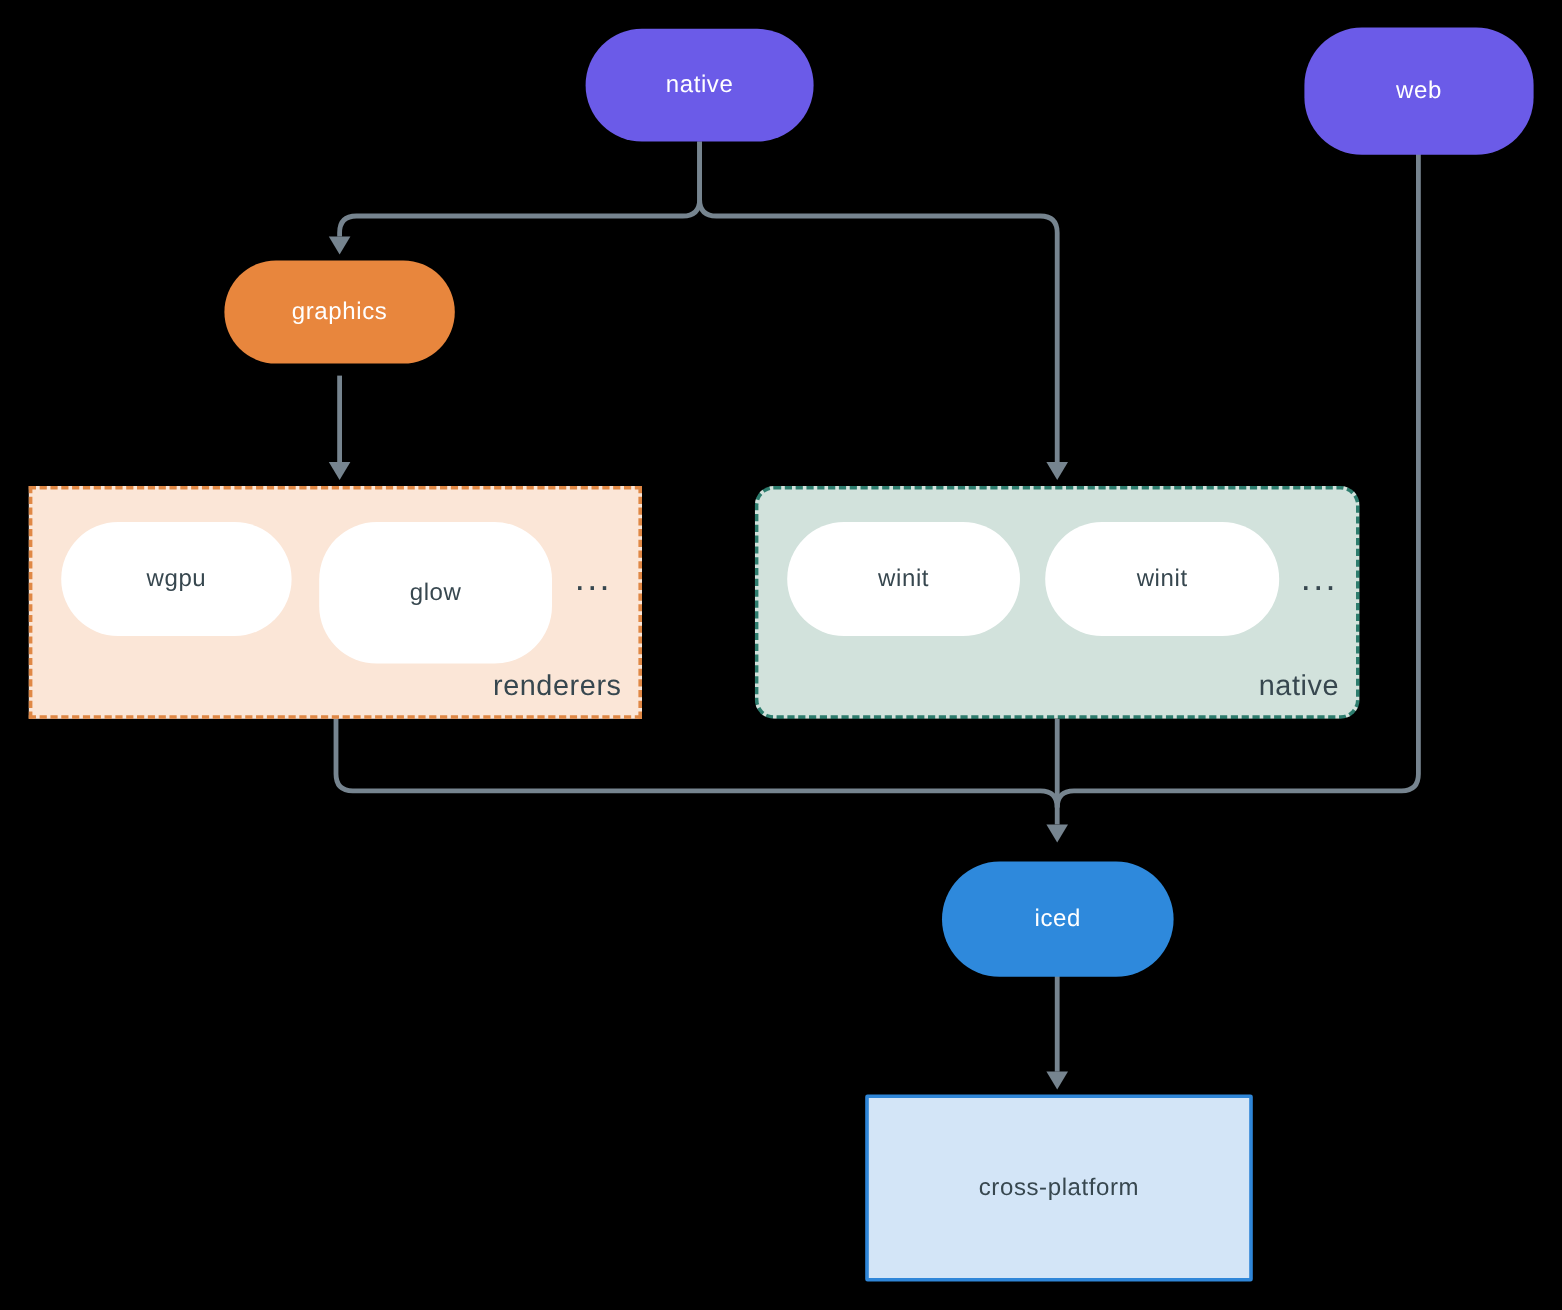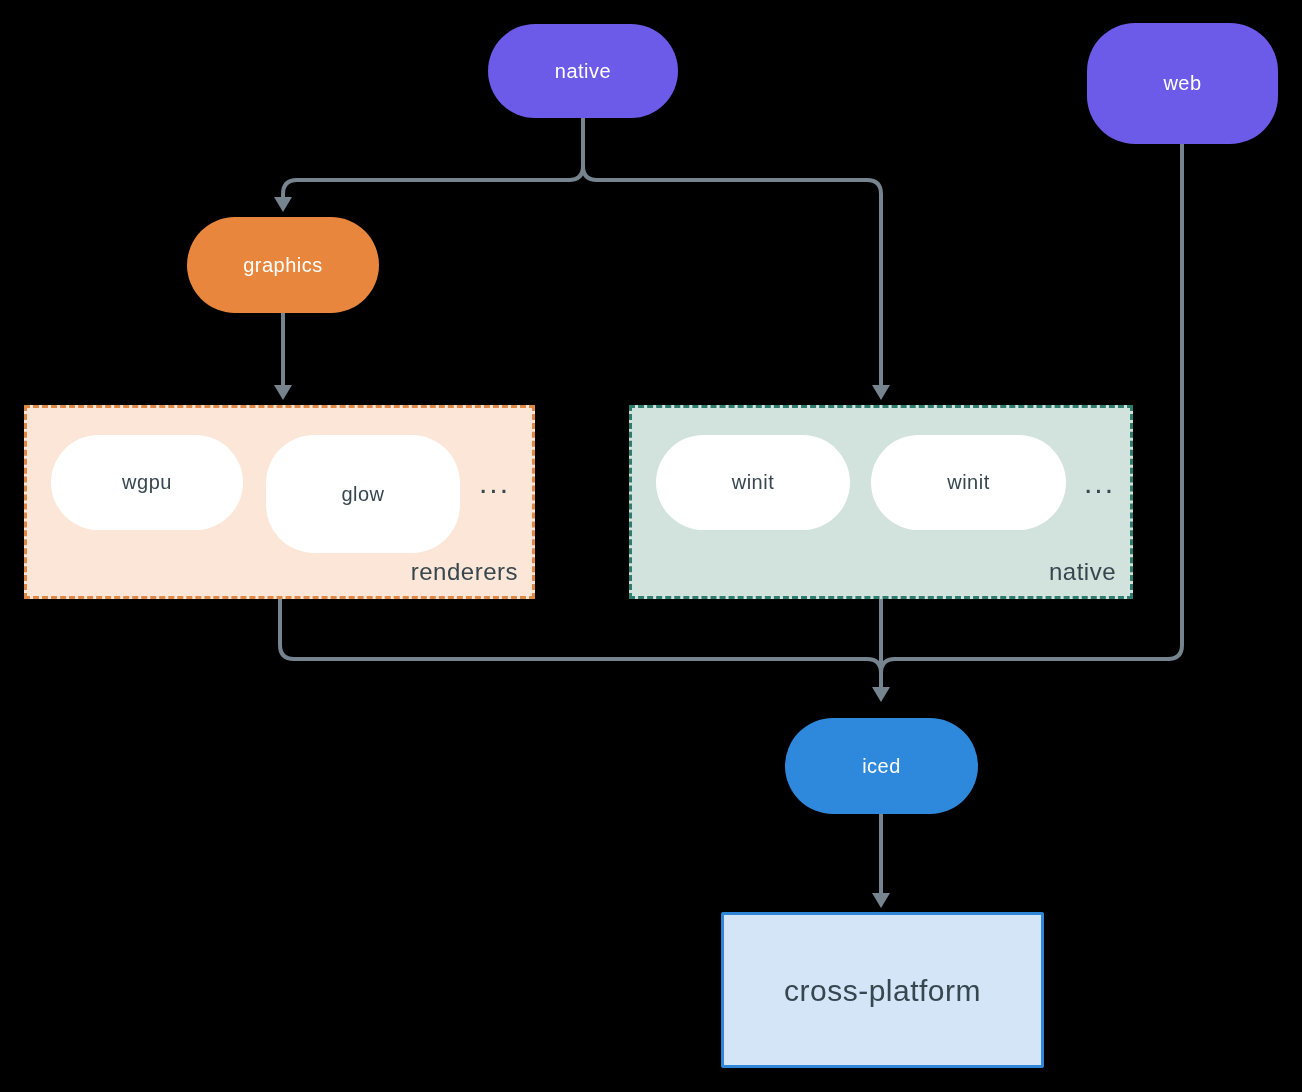--- a/index.html
+++ b/index.html
@@ -21,40 +21,40 @@
   .pill{
     position:absolute; display:flex; align-items:center; justify-content:center;
     border-radius:48px; font-size:20px; letter-spacing:0.5px;
   }
   .pill.purple{background:var(--purple); color:var(--pill-text);}
   .pill.orange{background:var(--orange); color:var(--pill-text);}
   .pill.blue{background:var(--blue); color:var(--pill-text);}
   .pill.white{background:#FFFFFF; color:var(--text-dark);}
   .group-box{position:absolute; border:3px dashed; box-sizing:border-box;}
   .group-box.renderers{background:var(--renderers-fill); border-color:var(--renderers-border);}
-  .group-box.shells{background:var(--shells-fill); border-color:var(--shells-border);}
+  .group-box.shells{background:var(--shells-fill); border-color:var(--shells-border);border-radius:16px;}
   .group-label{
     position:absolute; right:14px; bottom:10px;
     font-size:24px; color:var(--text-dark); letter-spacing:0.5px;
   }
   .dots{
     position:absolute; display:flex; align-items:center;
     font-size:30px; color:var(--text-dark); letter-spacing:2px;
   }
   .app-box{
     position:absolute; left:721px; top:912px; width:323px; height:156px;
     background:var(--app-fill); border:3px solid var(--app-border); border-radius:2px;
     box-sizing:border-box; display:flex; flex-direction:column;
     align-items:center; justify-content:center;
-    color:var(--text-dark); font-size:30px; line-height:47px; letter-spacing:0.5px;
+    color:var(--text-dark); font-size:20px; line-height:47px; letter-spacing:0.5px;
   }
   
   .node-native{left:488px; top:24px; width:190px; height:94px;}
-  .node-web{left:1087px; top:23px; width:191px; height:121px;}
-  .node-graphics{left:187px; top:217px; width:192px; height:96px;}
+  .node-web{left:1087px; top:23px; width:191px; height:106px;}
+  .node-graphics{left:187px; top:217px; width:192px; height:86px;}
   .node-iced{left:785px; top:707px; width:193px; height:96px;margin-top:11px;}
   .box-renderers{left:24px; top:405px; width:511px; height:194px;}
   .box-shells{left:629px; top:405px; width:504px; height:194px;}
   .node-wgpu{left:24px; top:27px; width:192px; height:95px;}
   .node-glow{left:239px; top:27px; width:194px; height:118px;}
   .node-winit{left:24px; top:27px; width:194px; height:95px;}
   .node-glutin{left:239px; top:27px; width:195px; height:95px;}
   .dots-renderers{left:452px; top:27px; height:95px;}
   .dots-shells{left:452px; top:27px; height:95px;}
 </style>

